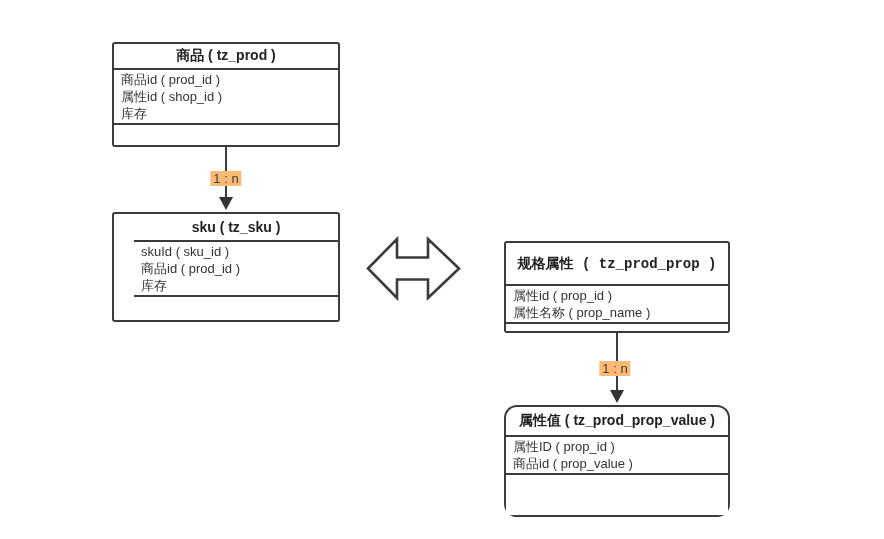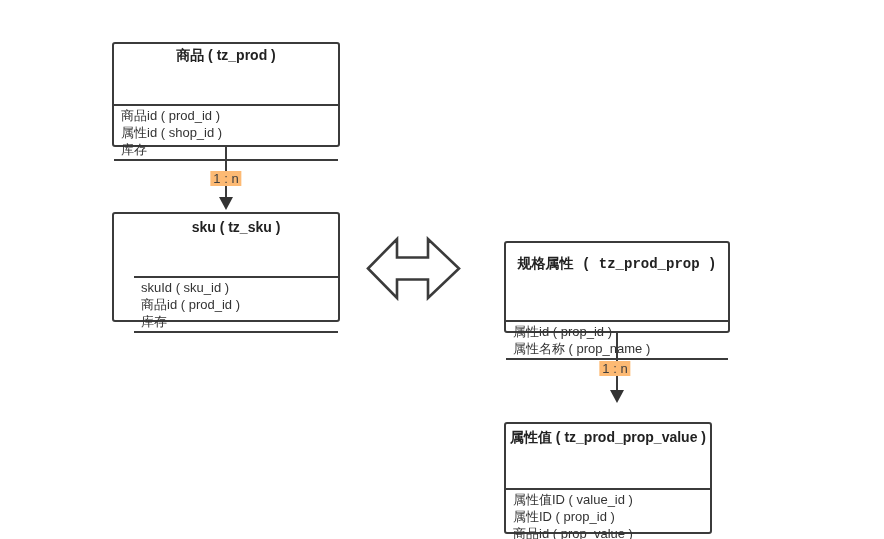--- a/index.html
+++ b/index.html
@@ -18,21 +18,20 @@
   }
   
   .entity {
     position: absolute;
     display: flex;
     flex-direction: column;
     background: #ffffff;
     border: 2px solid #3b3b3b;
     border-radius: 3px;
     box-sizing: border-box;
-    gap: 36px;
   }
   .entity-header {
     font-size: 14px;
     font-weight: bold;
     text-align: center;
     display: flex;
     align-items: center;
     justify-content: center;
     flex: 0 0 auto;
     color: #222222;
@@ -54,21 +53,21 @@
     flex: 1 1 auto;
     background: #ffffff;
   }
   
   #entity-prod   { left: 112px; top: 42px;  width: 228px; height: 105px; }
   #entity-prod   .entity-header { height: 24px; }
   #entity-sku    { left: 112px; top: 212px; width: 228px; height: 110px; padding-left: 20px; }
   #entity-sku    .entity-header { height: 26px; }
   #entity-prop   { left: 504px; top: 241px; width: 226px; height: 92px; }
   #entity-prop   .entity-header { height: 41px; font-family: Liberation Mono, monospace; }
-  #entity-value  { left: 504px; top: 422px; width: 208px; height: 112px; }
+  #entity-value  { left: 504px; top: 405px; width: 226px; height: 112px; border-radius: 13px; }
   #entity-value  .entity-header { height: 28px; }
   
   .vline {
     position: absolute;
     width: 2px;
     background: #3b3b3b;
   }
   .arrowhead-down {
     position: absolute;
     width: 0;
@@ -144,20 +143,19 @@
     <div class="entity-footer"></div>
   </div>
 
   <div class="vline" id="conn2-line"></div>
   <div class="arrowhead-down" id="conn2-head"></div>
   <span class="conn-label" id="conn2-label">1 : n</span>
 
   <div class="entity" id="entity-value">
     <div class="entity-header">属性值 ( tz_prod_prop_value )</div>
     <div class="entity-fields">
-      <div class="field">属性值ID ( value_id )</div>
       <div class="field">属性ID ( prop_id )</div>
       <div class="field">商品id ( prop_value )</div>
     </div>
     <div class="entity-footer"></div>
   </div>
 
 </div>
 
 </body></html>

